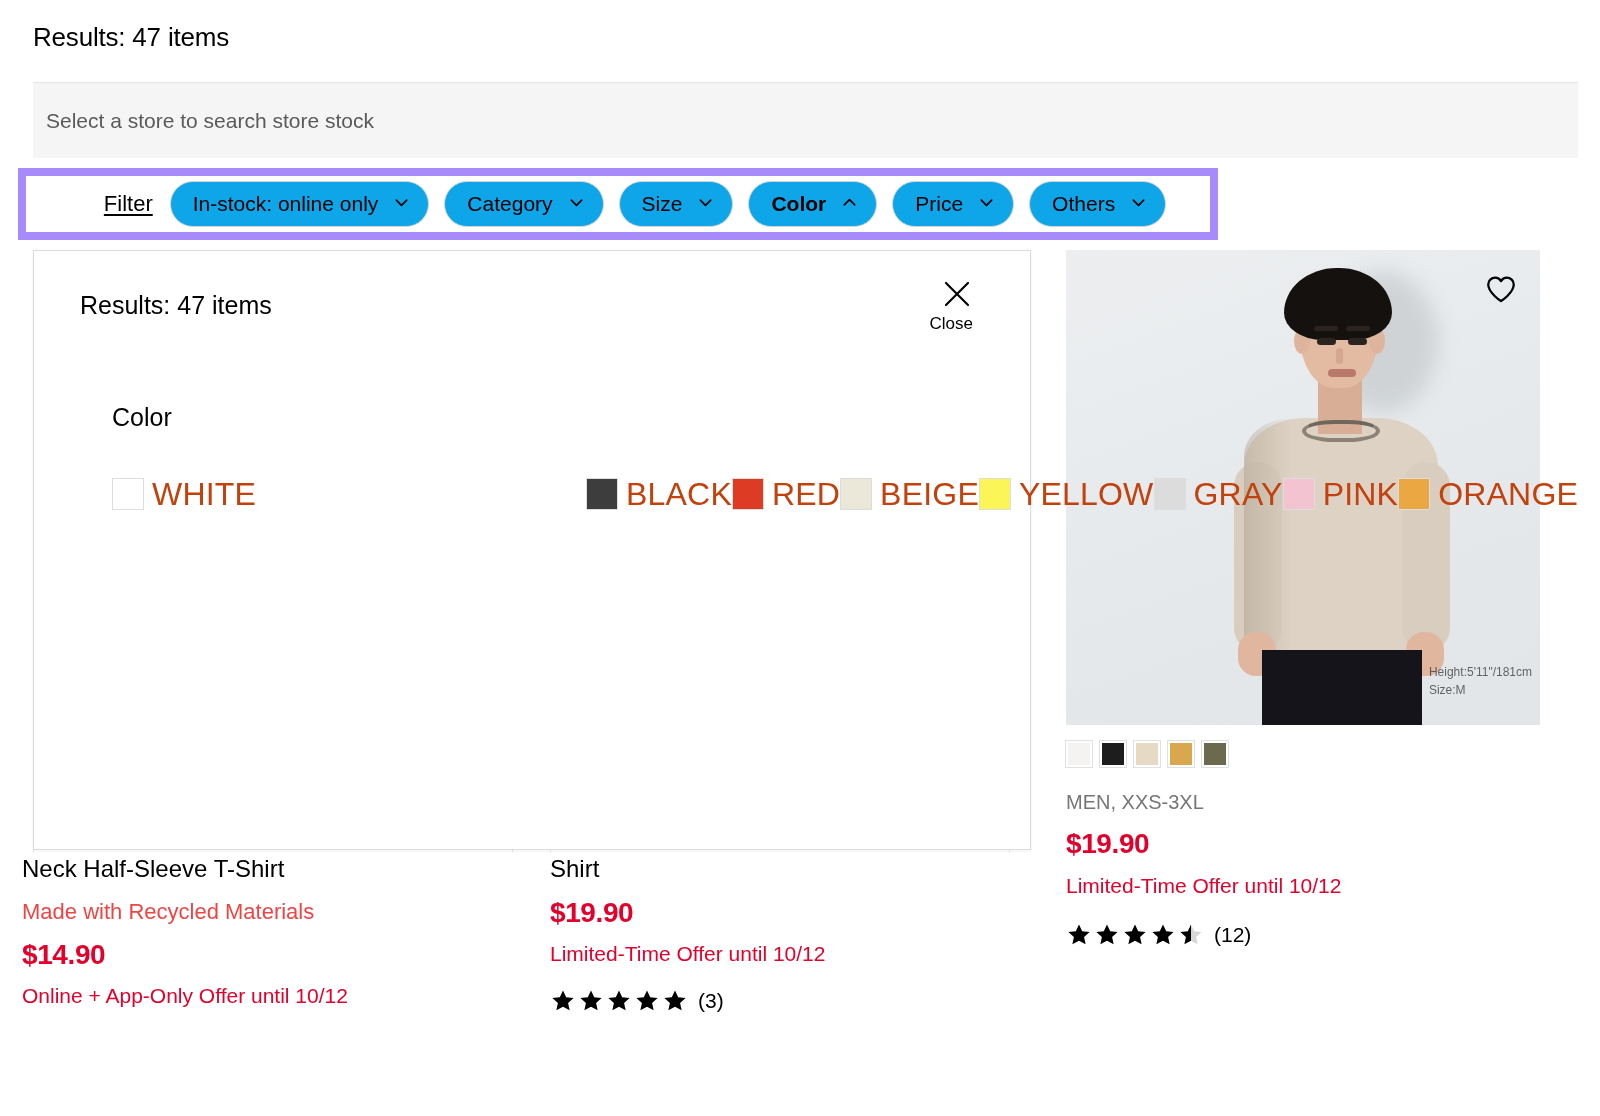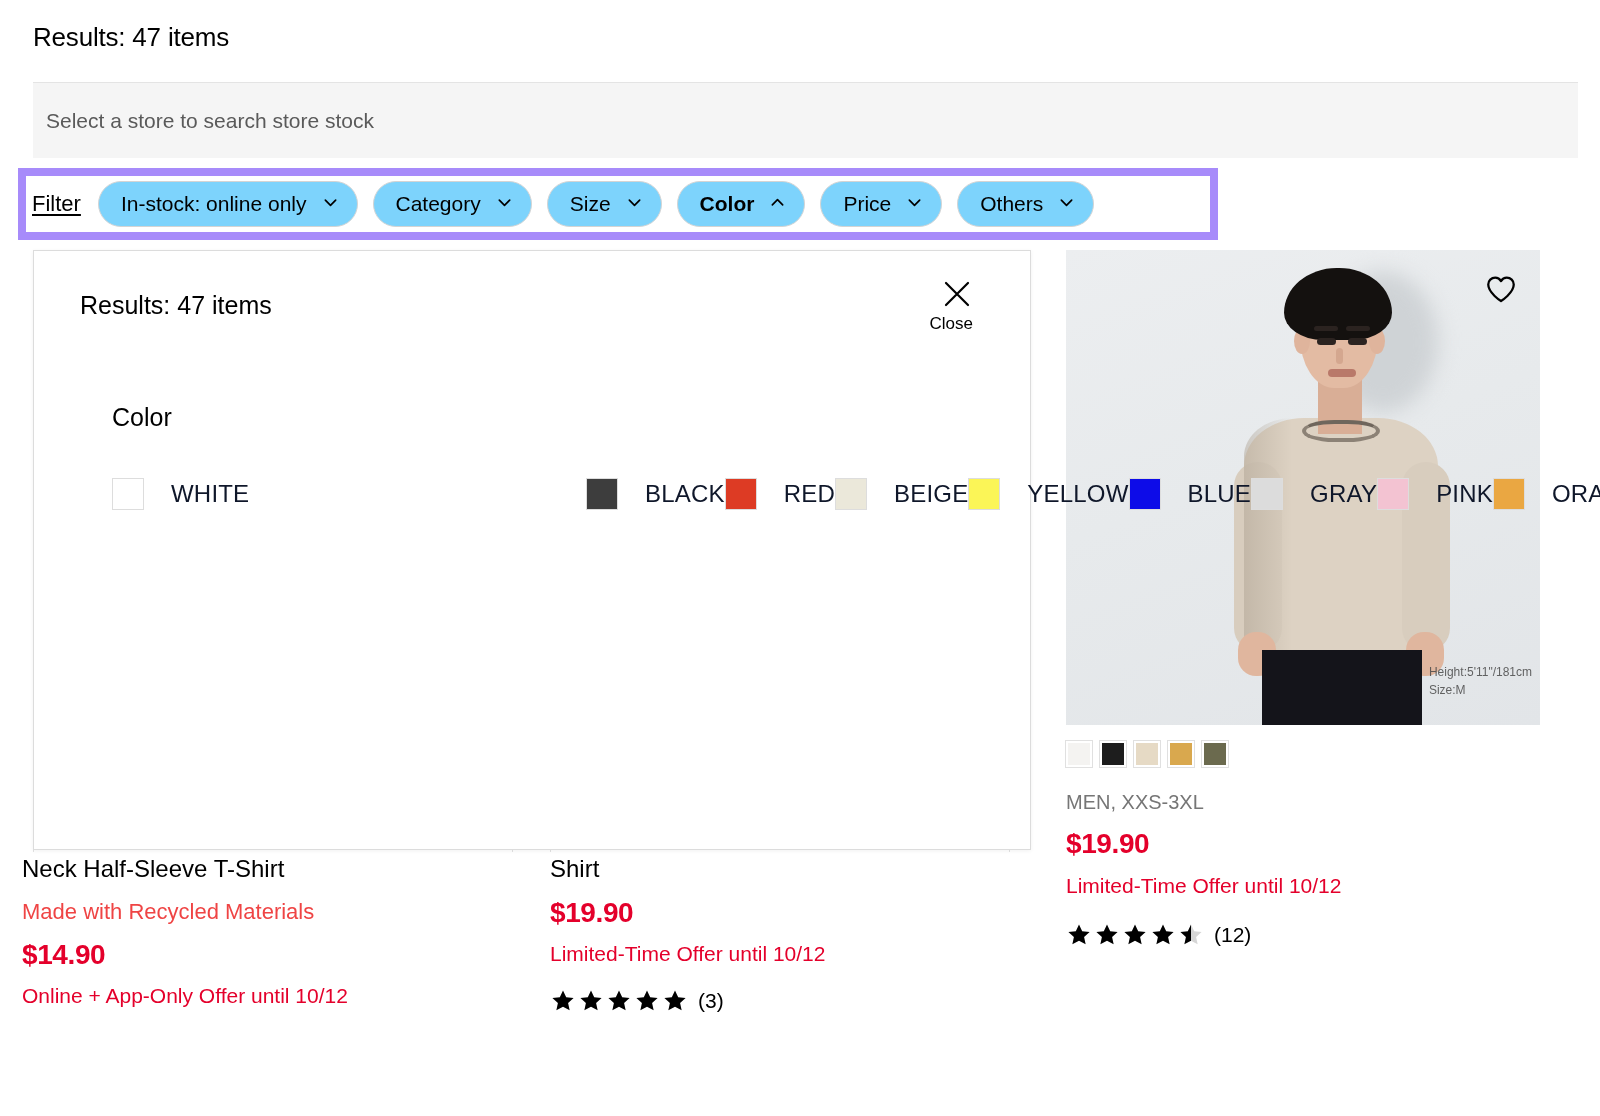--- a/index.html
+++ b/index.html
@@ -32,34 +32,34 @@
   }
 
   
   .filter-highlight {
     position: absolute; left: 18px; top: 168px;
     width: 1200px; height: 72px;
     border: 8px solid #a78bfa;
     background: #ffffff;
   }
   .filter-bar {
-    position: absolute; left: 32px; top: 176px;
+    position: absolute; left: 52px; top: 176px;
     width: 1166px; height: 56px;
-    display: flex; align-items: center; gap: 15px;
+    display: flex; align-items: center; gap: 15px; justify-content: center;
   }
   .filter-link {
     font-size: 22px; color: #000; text-decoration: underline;
     text-underline-offset: 3px; cursor: pointer;
     margin-right: 2px;
   }
   .chip {
     height: 46px;
     border: 1px solid #d4d4d4;
     border-radius: 23px;
-    background: #7dd3fc;
+    background: #0ea5e9;
     display: inline-flex; align-items: center;
     padding: 0 19px 0 22px;
     font-size: 21px; color: #000;
     cursor: pointer; white-space: nowrap;
   }
   .chip.active { font-weight: bold; }
   .chip .caret {
     display: inline-block; margin-left: 16px;
     width: 15px; height: 15px;
     position: relative; top: -2px;
@@ -104,21 +104,21 @@
   }
   .color-item {
     display: flex; align-items: center; cursor: pointer;
   }
   .swatch {
     width: 32px; height: 32px;
     border: 1px solid #dddddd;
     flex: 0 0 auto;
   }
   .color-label {
-    margin-left: 27px; font-size: 24px; color: #0f172a; letter-spacing: 0.2px;
+    margin-left: 8px; font-size: 32px; color: #c2410c; letter-spacing: 0.2px;
   }
 
   
   .pcard { position: absolute; }
   .pcard .ptitle { font-size: 24px; color: #000; }
   .pcard .psub { font-size: 22px; color: #ef4444; margin-top: 16px; }
   .pcard .pprice {
     font-size: 28px; color: #e4002b; font-weight: bold;
     margin-top: 14px; letter-spacing: -0.4px;
   }
@@ -439,24 +439,20 @@
       </div>
       <div class="color-item">
         <span class="swatch" style="background: rgb(235, 232, 218);"></span>
         <span class="color-label">BEIGE</span>
       </div>
       <div class="color-item">
         <span class="swatch" style="background: rgb(251, 245, 87);"></span>
         <span class="color-label">YELLOW</span>
       </div>
       <div class="color-item">
-        <span class="swatch" style="background: rgb(13, 12, 232);"></span>
-        <span class="color-label">BLUE</span>
-      </div>
-      <div class="color-item">
         <span class="swatch" style="background: rgb(220, 220, 220);"></span>
         <span class="color-label">GRAY</span>
       </div>
       <div class="color-item">
         <span class="swatch" style="background: rgb(243, 195, 210);"></span>
         <span class="color-label">PINK</span>
       </div>
       <div class="color-item">
         <span class="swatch" style="background: rgb(234, 167, 66);"></span>
         <span class="color-label">ORANGE</span>

